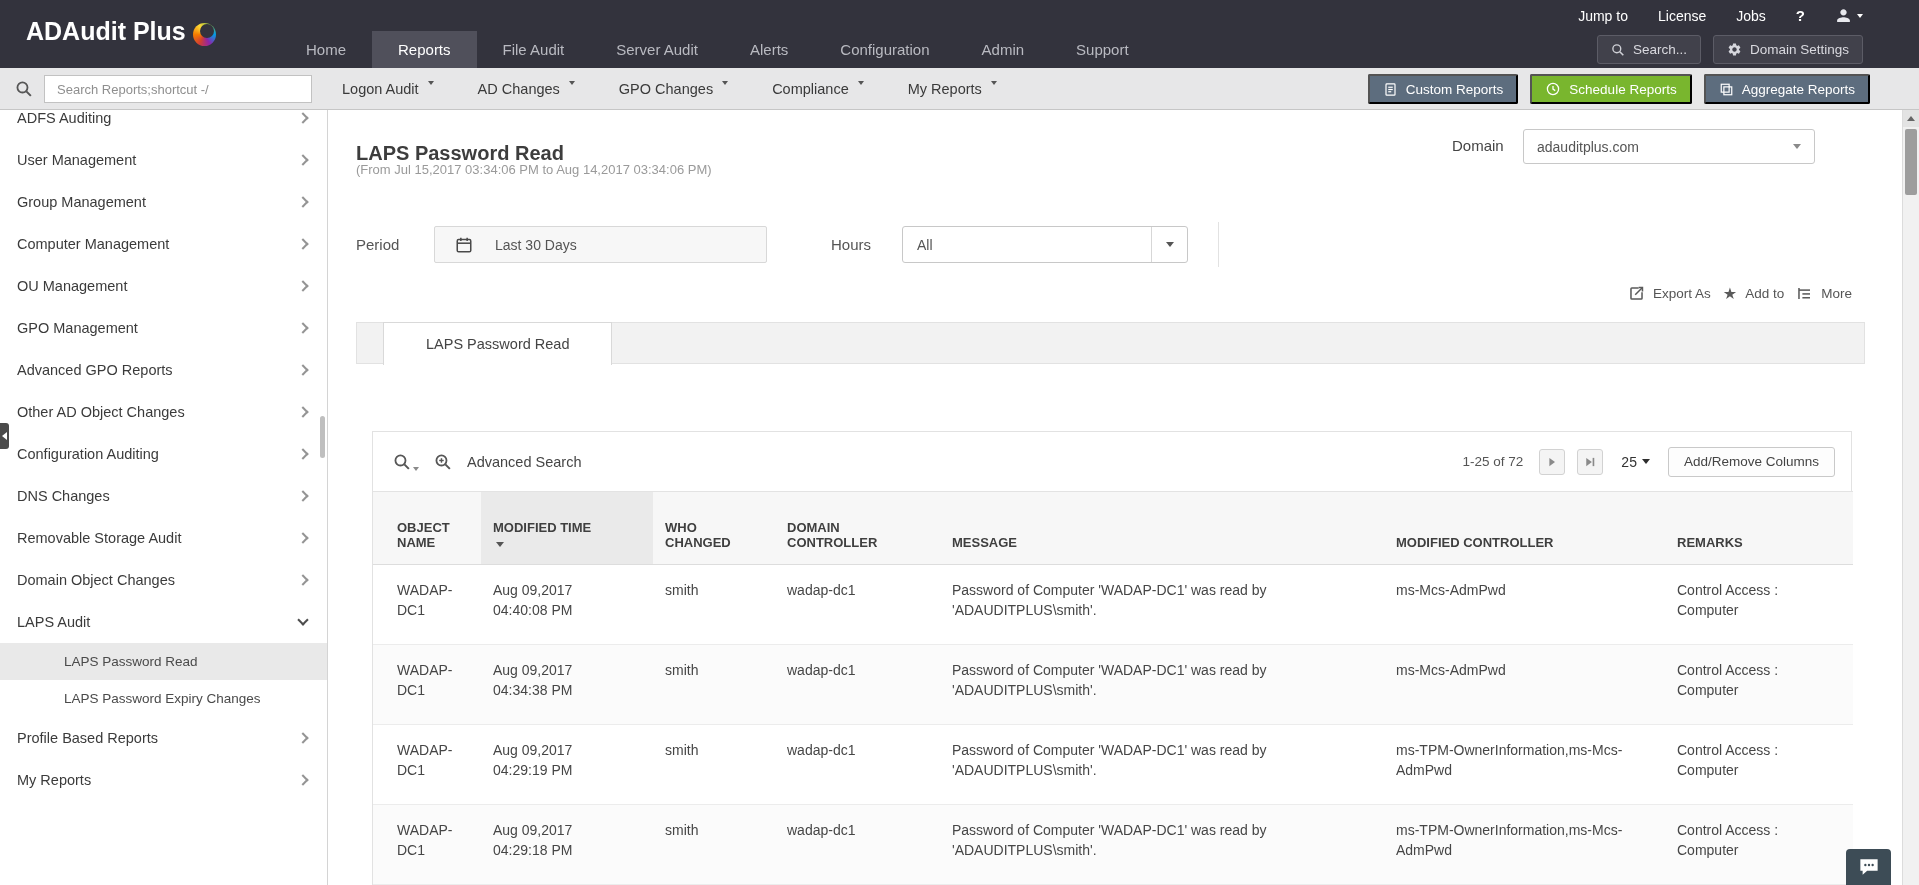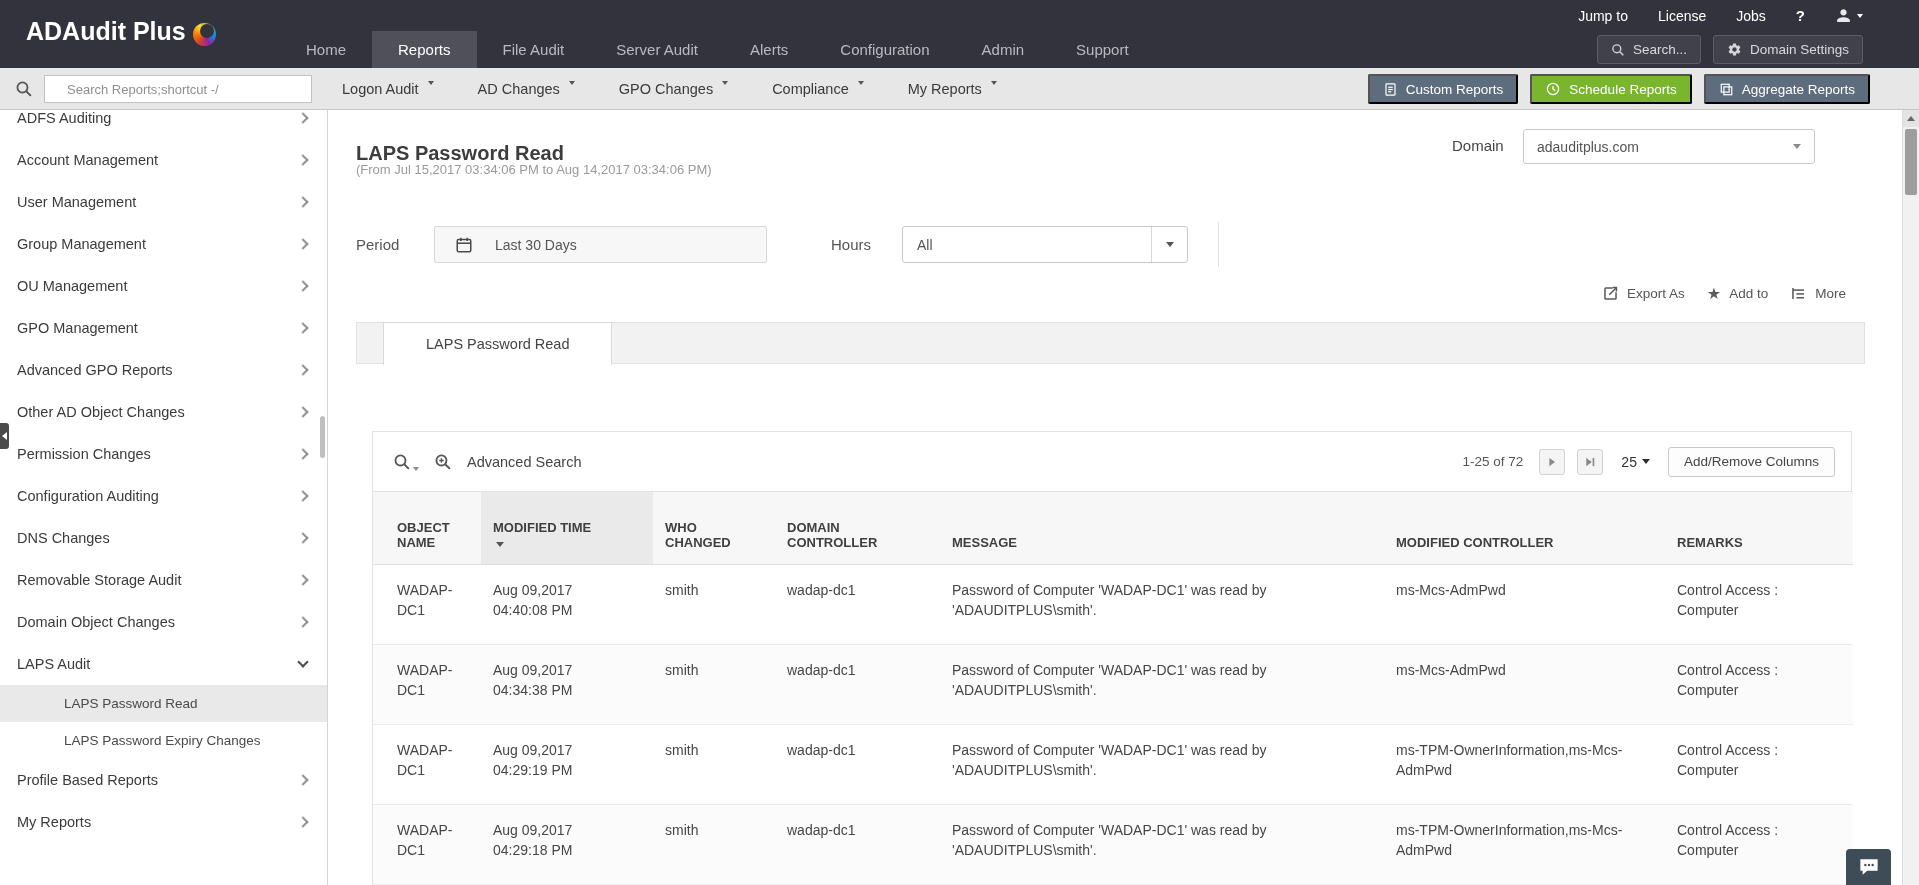--- a/index.html
+++ b/index.html
@@ -21,21 +21,21 @@
   .nav-item { padding:0 26px; line-height:37px; font-size:15px; color:#b9bac1; cursor:pointer; white-space:nowrap; }
   .nav-item.active { background:#50505b; color:#fff; }
   .top-actions { position:absolute; right:56px; bottom:4px; display:flex; gap:12px; }
   .top-btn { height:29px; display:flex; align-items:center; gap:8px; padding:0 13px; background:#41414b;
              border:1px solid #5c5c66; border-radius:3px; color:#d9d9df; font-size:13.5px; cursor:pointer; white-space:nowrap; }
 
   
   .reportbar { position:absolute; top:68px; left:0; width:100%; height:42px; background:#e7e7e8; border-bottom:1px solid #c6c6c6; z-index:4; }
   .rb-search-icon { position:absolute; left:15px; top:12px; }
   .rb-search { position:absolute; left:44px; top:7px; width:268px; height:28px; border:1px solid #c2c2c2; background:#fff;
-               font-family:"Liberation Sans",sans-serif; font-size:13px; color:#555; padding:0 22px; outline:none; }
+               font-family:"Liberation Sans",sans-serif; font-size:13px; color:#555; padding:0 12px; outline:none; }
   .rb-search::placeholder { color:#8f8f8f; }
   .rb-menus { position:absolute; left:320px; top:0; height:41px; display:flex; align-items:center; }
   .rb-menu { display:flex; gap:9px; padding:0 22px; font-size:14.5px; color:#3a3a3a; cursor:pointer; white-space:nowrap; }
   .rb-actions { position:absolute; right:49px; top:6px; display:flex; gap:12px; }
   .rb-btn { height:30px; display:flex; align-items:center; gap:8px; padding:0 13px; border-radius:2px; color:#fff; font-size:13.5px; cursor:pointer; white-space:nowrap; }
   .rb-btn.slate { background:#5d6d7e; }
   .rb-btn.green { background:#79b62e; }
 
   
   .sidebar { position:absolute; left:0; top:110px; width:328px; height:775px; background:#fff; border-right:1px solid #d4d4d4; overflow:hidden; }
@@ -60,21 +60,21 @@
                    display:flex; align-items:center; justify-content:space-between; padding:0 13px; font-size:14px; color:#555; cursor:pointer; }
   .period-label { position:absolute; left:27px; top:126px; font-size:15px; color:#555; }
   .period-field { position:absolute; left:105px; top:116px; width:333px; height:37px; border:1px solid #d8d8d8; border-radius:2px; background:#f7f7f7;
                   display:flex; align-items:center; gap:22px; padding-left:20px; font-size:14px; color:#555; cursor:pointer; }
   .hours-label { position:absolute; left:502px; top:126px; font-size:15px; color:#555; }
   .hours-select { position:absolute; left:573px; top:116px; width:286px; height:37px; border:1px solid #c8c8c8; border-radius:3px; background:#fff;
                   display:flex; align-items:stretch; cursor:pointer; }
   .hours-value { flex:1; display:flex; align-items:center; padding:0 14px; font-size:14px; color:#555; }
   .hours-caret { width:36px; border-left:1px solid #d7d7d7; display:flex; align-items:center; justify-content:center; }
   .divider-v { position:absolute; left:889px; top:112px; width:1px; height:45px; background:#e2e2e2; }
-  .actions-row { position:absolute; right:56px; top:175px; display:flex; align-items:center; gap:22px; }
+  .actions-row { position:absolute; right:50px; top:175px; display:flex; align-items:center; gap:12px; }
   .action { display:flex; align-items:center; gap:8px; font-size:13.5px; color:#555; cursor:pointer; white-space:nowrap; }
   .star { font-size:16px; color:#5a5a5a; line-height:1; }
   .tabstrip { position:absolute; left:27px; top:212px; width:1509px; height:42px; background:#f2f2f2; border:1px solid #e2e2e2; }
   .tab { position:absolute; left:26px; top:-1px; height:43px; background:#fff; border:1px solid #d9d9d9; border-bottom:none;
          display:flex; align-items:center; padding:0 42px; font-size:14.5px; color:#444; cursor:pointer; white-space:nowrap; }
 
   
   .panel { position:absolute; left:43px; top:321px; width:1480px; height:470px; border:1px solid #e2e2e2; background:#fff; }
   .panel-toolbar { position:relative; height:59px; }
   .pt-left { position:absolute; left:20px; top:0; height:59px; display:flex; align-items:center; gap:15px; }
@@ -221,49 +221,45 @@
     </div>
   </div>
 
   <aside class="sidebar">
     <div class="side-list">
       <div class="side-item">
           <span class="s-lbl">ADFS Auditing</span>
           <span class="chev r"></span>
         </div>
       <div class="side-item">
-          <span class="s-lbl">Account Management</span>
-          <span class="chev r"></span>
-        </div>
-      <div class="side-item">
           <span class="s-lbl">User Management</span>
           <span class="chev r"></span>
         </div>
       <div class="side-item">
           <span class="s-lbl">Group Management</span>
           <span class="chev r"></span>
         </div>
       <div class="side-item">
+          <span class="s-lbl">Computer Management</span>
+          <span class="chev r"></span>
+        </div>
+      <div class="side-item">
           <span class="s-lbl">OU Management</span>
           <span class="chev r"></span>
         </div>
       <div class="side-item">
           <span class="s-lbl">GPO Management</span>
           <span class="chev r"></span>
         </div>
       <div class="side-item">
           <span class="s-lbl">Advanced GPO Reports</span>
           <span class="chev r"></span>
         </div>
       <div class="side-item">
           <span class="s-lbl">Other AD Object Changes</span>
-          <span class="chev r"></span>
-        </div>
-      <div class="side-item">
-          <span class="s-lbl">Permission Changes</span>
           <span class="chev r"></span>
         </div>
       <div class="side-item">
           <span class="s-lbl">Configuration Auditing</span>
           <span class="chev r"></span>
         </div>
       <div class="side-item">
           <span class="s-lbl">DNS Changes</span>
           <span class="chev r"></span>
         </div>

